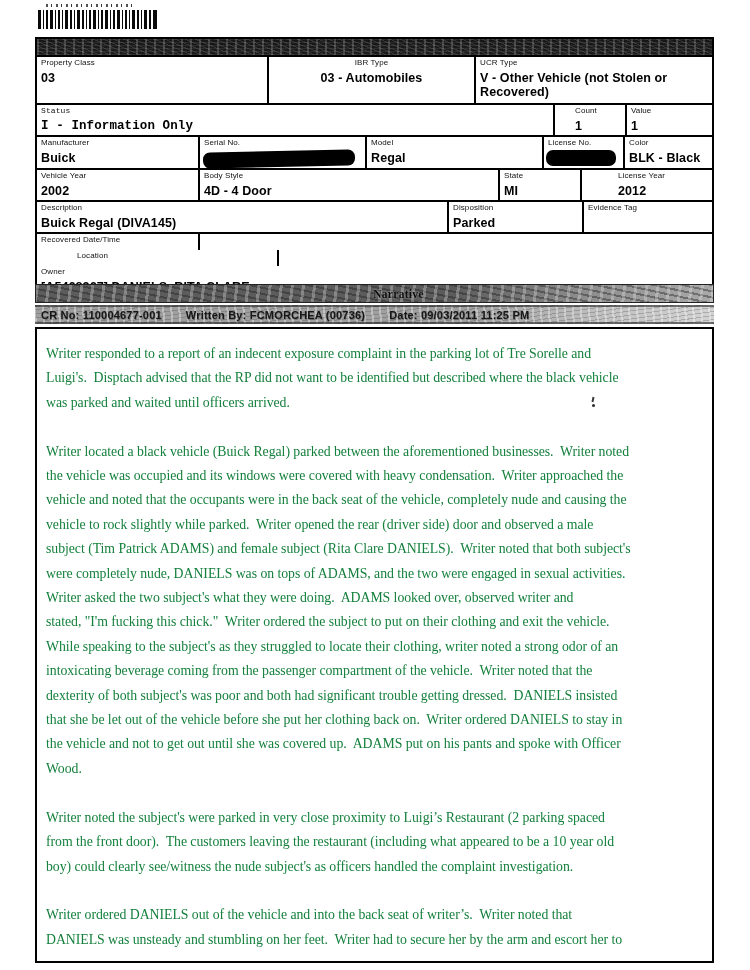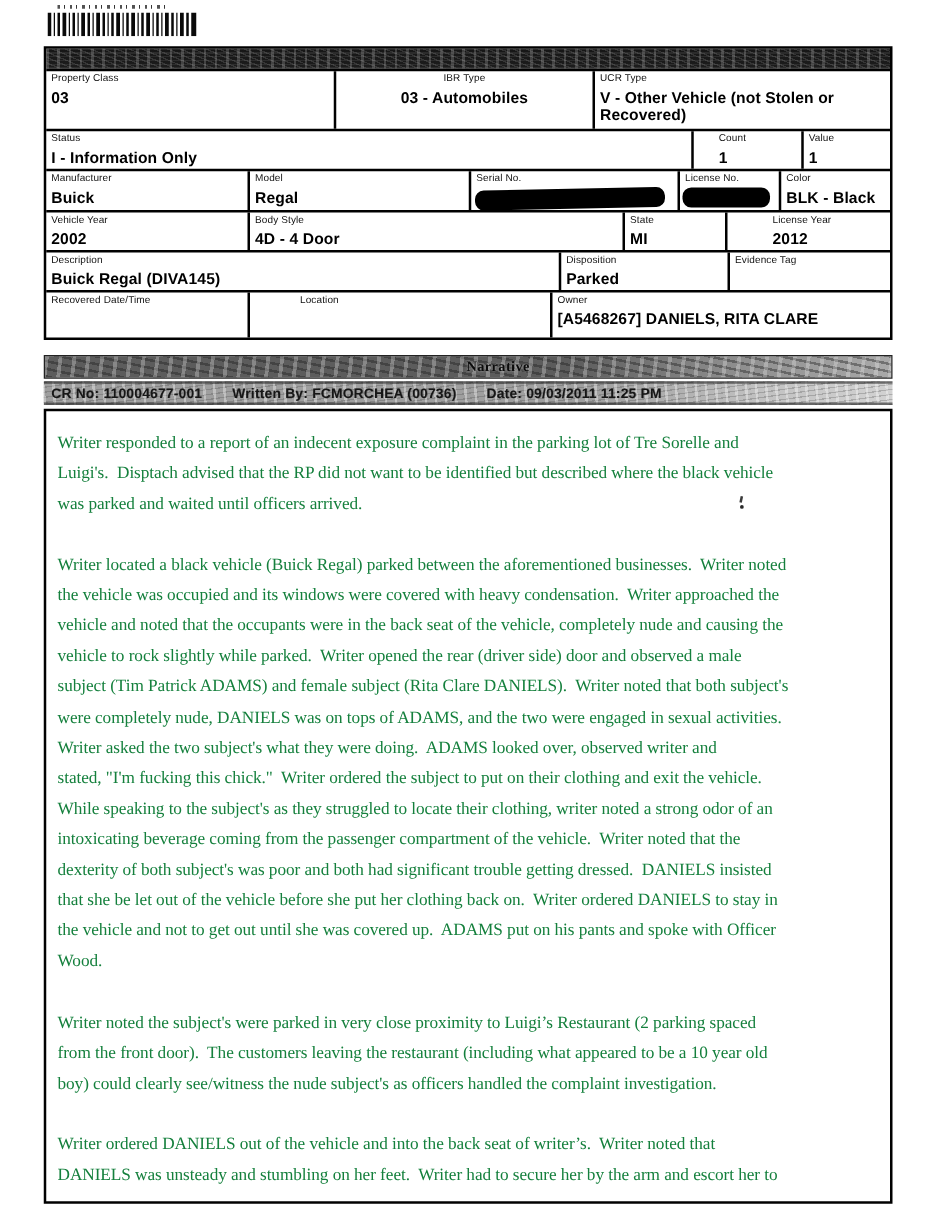--- a/index.html
+++ b/index.html
@@ -30,34 +30,34 @@
   .form-topbar {
     height:18px;
     background:
       repeating-linear-gradient(90deg, rgba(190,190,190,.25) 0 2px, transparent 2px 9px),
       repeating-linear-gradient(23deg, rgba(120,120,120,.30) 0 1px, transparent 1px 4px),
       repeating-linear-gradient(0deg, rgba(80,80,80,.35) 0 1px, transparent 1px 3px),
       linear-gradient(#161616,#1d1d1d);
     border-bottom:2px solid #000;
   }
   .frow { display:flex; border-bottom:2px solid #000; }
-  .frow:last-child { border-bottom:none; }
+  .frow:last-child { border-bottom:none;flex-direction:column; }
   .fcell { border-right:2px solid #000; padding:1px 4px 2px 4px; position:relative; overflow:hidden; }
   .fcell:last-child { border-right:none; }
   .fcell .lbl { display:block; font-size:8px; line-height:10px; color:#111; letter-spacing:.1px; }
   .fcell .val { display:block; font-size:12.5px; line-height:14px; font-weight:bold; margin-top:3px; letter-spacing:.1px; }
   .r1 { min-height:48px; }
   .r2 { min-height:31px; }
   .r3 { min-height:33px; }
   .r4 { min-height:32px; }
   .r5 { min-height:32px; }
   .r6 { min-height:36px; }
 
   .w-propclass { width:232px; }  .w-ibr { width:207px;text-align:center; }   .w-ucr { flex:1; }
-  .w-status { width:518px; }     .w-count { width:88px;padding-left:20px; }  .w-value { flex:1; }
+  .w-status { width:518px;font-family:Liberation Mono, monospace; }     .w-count { width:72px;padding-left:20px; }  .w-value { flex:1; }
   .w-manu { width:163px; }       .w-model { width:177px; } .w-serial { width:167px; } .w-licno { width:81px; } .w-color { flex:1;border-radius:14px; }
   .w-vyear { width:163px; }      .w-body { width:300px; }  .w-state { width:82px; }   .w-lyear { flex:1;padding-left:36px; }
   .w-desc { width:412px; }       .w-disp { width:135px; }  .w-etag { flex:1; }
   .w-recov { width:163px; }      .w-loc { width:242px;padding-left:40px; }   .w-owner { flex:1; }
 
   .redaction {
     position:absolute; background:#000; border-radius:7px; height:16px;
   }
   .redaction.serial { left:3px; top:14px; width:152px; transform:rotate(-1.2deg); }
   .redaction.license { left:2px; top:13px; width:70px; }
@@ -186,27 +186,27 @@
       <span class="lbl">Value</span>
       <span class="val">1</span>
     </div>
   </div>
 
   <div class="frow r3">
     <div class="fcell w-manu">
       <span class="lbl">Manufacturer</span>
       <span class="val">Buick</span>
     </div>
+    <div class="fcell w-serial">
+      <span class="lbl">Serial No.</span>
+      <div class="redaction serial"></div>
+    </div>
     <div class="fcell w-model">
       <span class="lbl">Model</span>
       <span class="val">Regal</span>
-    </div>
-    <div class="fcell w-serial">
-      <span class="lbl">Serial No.</span>
-      <div class="redaction serial"></div>
     </div>
     <div class="fcell w-licno">
       <span class="lbl">License No.</span>
       <div class="redaction license"></div>
     </div>
     <div class="fcell w-color">
       <span class="lbl">Color</span>
       <span class="val">BLK - Black</span>
     </div>
   </div>

